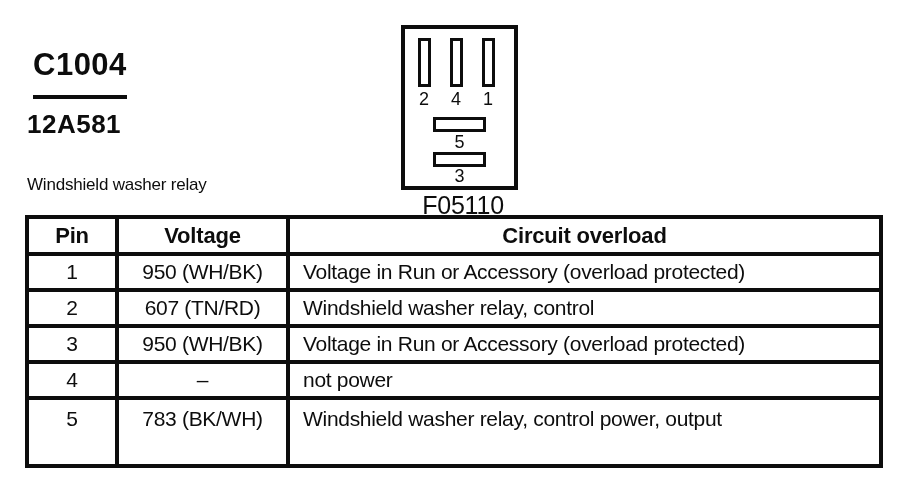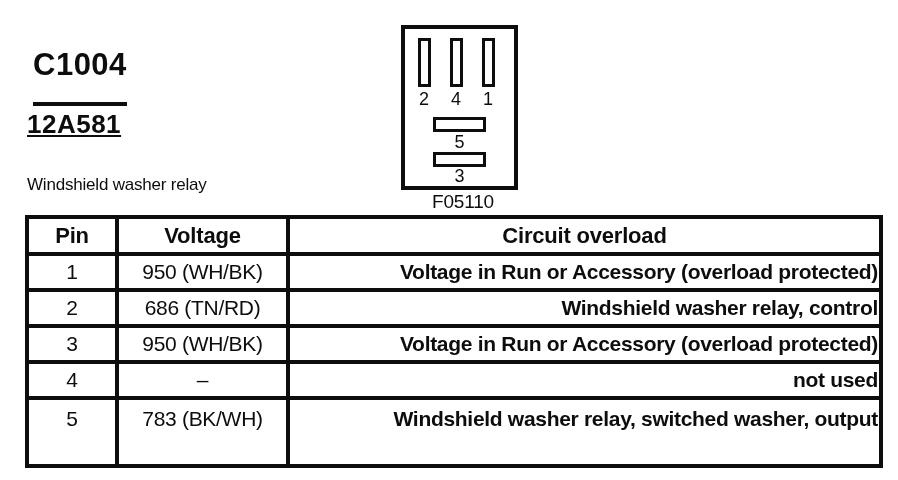--- a/index.html
+++ b/index.html
@@ -19,31 +19,30 @@
 
   
   .conn-id {
     position: absolute;
     left: 33px;
     top: 47px;
     font-size: 31px;
     font-weight: bold;
     letter-spacing: 0.5px;
     border-bottom: 4px solid #0d0d0d;
-    padding-bottom: 19px;
+    padding-bottom: 12px;
     display: inline-block;
   }
   .part-no {
     position: absolute;
     left: 27px;
     top: 109px;
     font-size: 26px;
     font-weight: bold;
     letter-spacing: 0.5px;
-    text-decoration: underline;
   }
   .desc {
     position: absolute;
     left: 27px;
     top: 175px;
     font-size: 17px;
     letter-spacing: -0.2px;
   }
 
   
@@ -97,21 +96,21 @@
     line-height: 18px;
   }
   .hlabel.l-five  { top: 104px; }
   .hlabel.l-three { top: 138px; }
   .fig-label {
     position: absolute;
     left: 403px;
     top: 191px;
     width: 120px;
     text-align: center;
-    font-size: 19px;
+    font-size: 25px;
     letter-spacing: -0.2px;
   }
 
   
   table.pin-table {
     position: absolute;
     left: 25px;
     top: 215px;
     width: 858px;
     border-collapse: collapse;
@@ -134,21 +133,21 @@
   .pin-table td {
     font-size: 21px;
     height: 30px;
     letter-spacing: -0.3px;
     vertical-align: middle;
   }
   .col-pin     { width: 90px; }
   .col-circuit { width: 171px; }
   .col-func    { width: auto; }
   td.cell-pin, td.cell-circuit { text-align: center; }
-  td.cell-func { text-align: right; padding-left: 13px; font-weight: bold; }
+  td.cell-func { text-align: left; padding-left: 13px; }
   tr.row-last td {
     height: 56px;
     vertical-align: top;
     padding-top: 7px;
   }
 </style>
 </head>
 <body>
 
 <div class="conn-id">C1004</div>
@@ -183,32 +182,32 @@
     </tr>
   </thead>
   <tbody>
     <tr>
       <td class="cell-pin">1</td>
       <td class="cell-circuit">950 (WH/BK)</td>
       <td class="cell-func">Voltage in Run or Accessory (overload protected)</td>
     </tr>
     <tr>
       <td class="cell-pin">2</td>
-      <td class="cell-circuit">686 (TN/RD)</td>
+      <td class="cell-circuit">607 (TN/RD)</td>
       <td class="cell-func">Windshield washer relay, control</td>
     </tr>
     <tr>
       <td class="cell-pin">3</td>
       <td class="cell-circuit">950 (WH/BK)</td>
       <td class="cell-func">Voltage in Run or Accessory (overload protected)</td>
     </tr>
     <tr>
       <td class="cell-pin">4</td>
       <td class="cell-circuit">–</td>
-      <td class="cell-func">not used</td>
+      <td class="cell-func">not power</td>
     </tr>
     <tr class="row-last">
       <td class="cell-pin">5</td>
       <td class="cell-circuit">783 (BK/WH)</td>
-      <td class="cell-func">Windshield washer relay, switched washer, output</td>
+      <td class="cell-func">Windshield washer relay, control power, output</td>
     </tr>
   </tbody>
 </table>
 
 </body></html>

